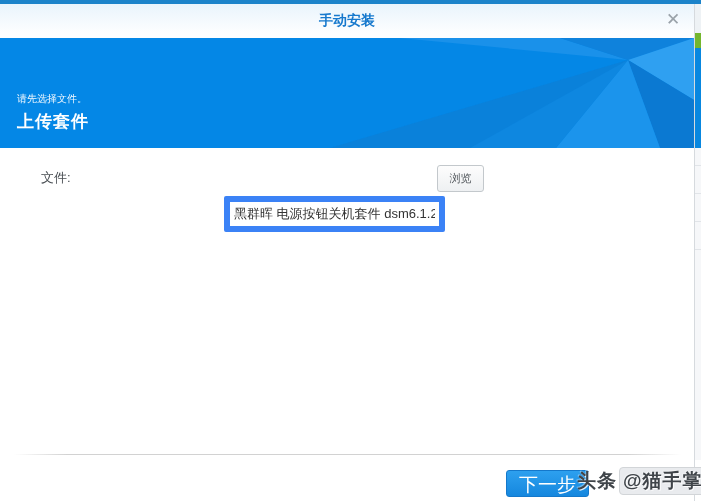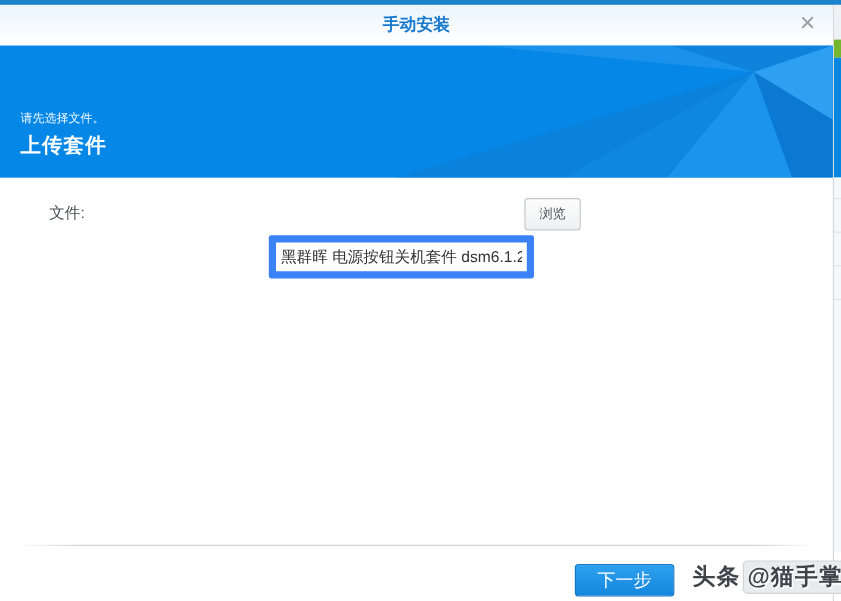--- a/index.html
+++ b/index.html
@@ -99,27 +99,27 @@
     cursor: pointer;
   }
 
   
   .separator {
     position: absolute; left: 14px; top: 454px;
     width: 667px; height: 1px;
     background: linear-gradient(to right, rgba(214,214,214,0), #d2d2d2 8%, #d2d2d2 92%, rgba(214,214,214,0));
   }
   .next-btn {
-    position: absolute; left: 479px; top: 470px;
+    position: absolute; left: 506px; top: 470px;
     width: 83px; height: 27px;
     background: linear-gradient(#2da0ef, #1587de);
     border: 1px solid #1478cb;
     border-radius: 3px;
     color: #ffffff;
-    font-size: 15px;
+    font-size: 19px;
     font-family: inherit;
     cursor: pointer;
   }
 
   
   .watermark {
     position: absolute; left: 577px; top: 466px;
     height: 30px;
     display: flex; align-items: center;
     font-size: 19px; font-weight: bold;

